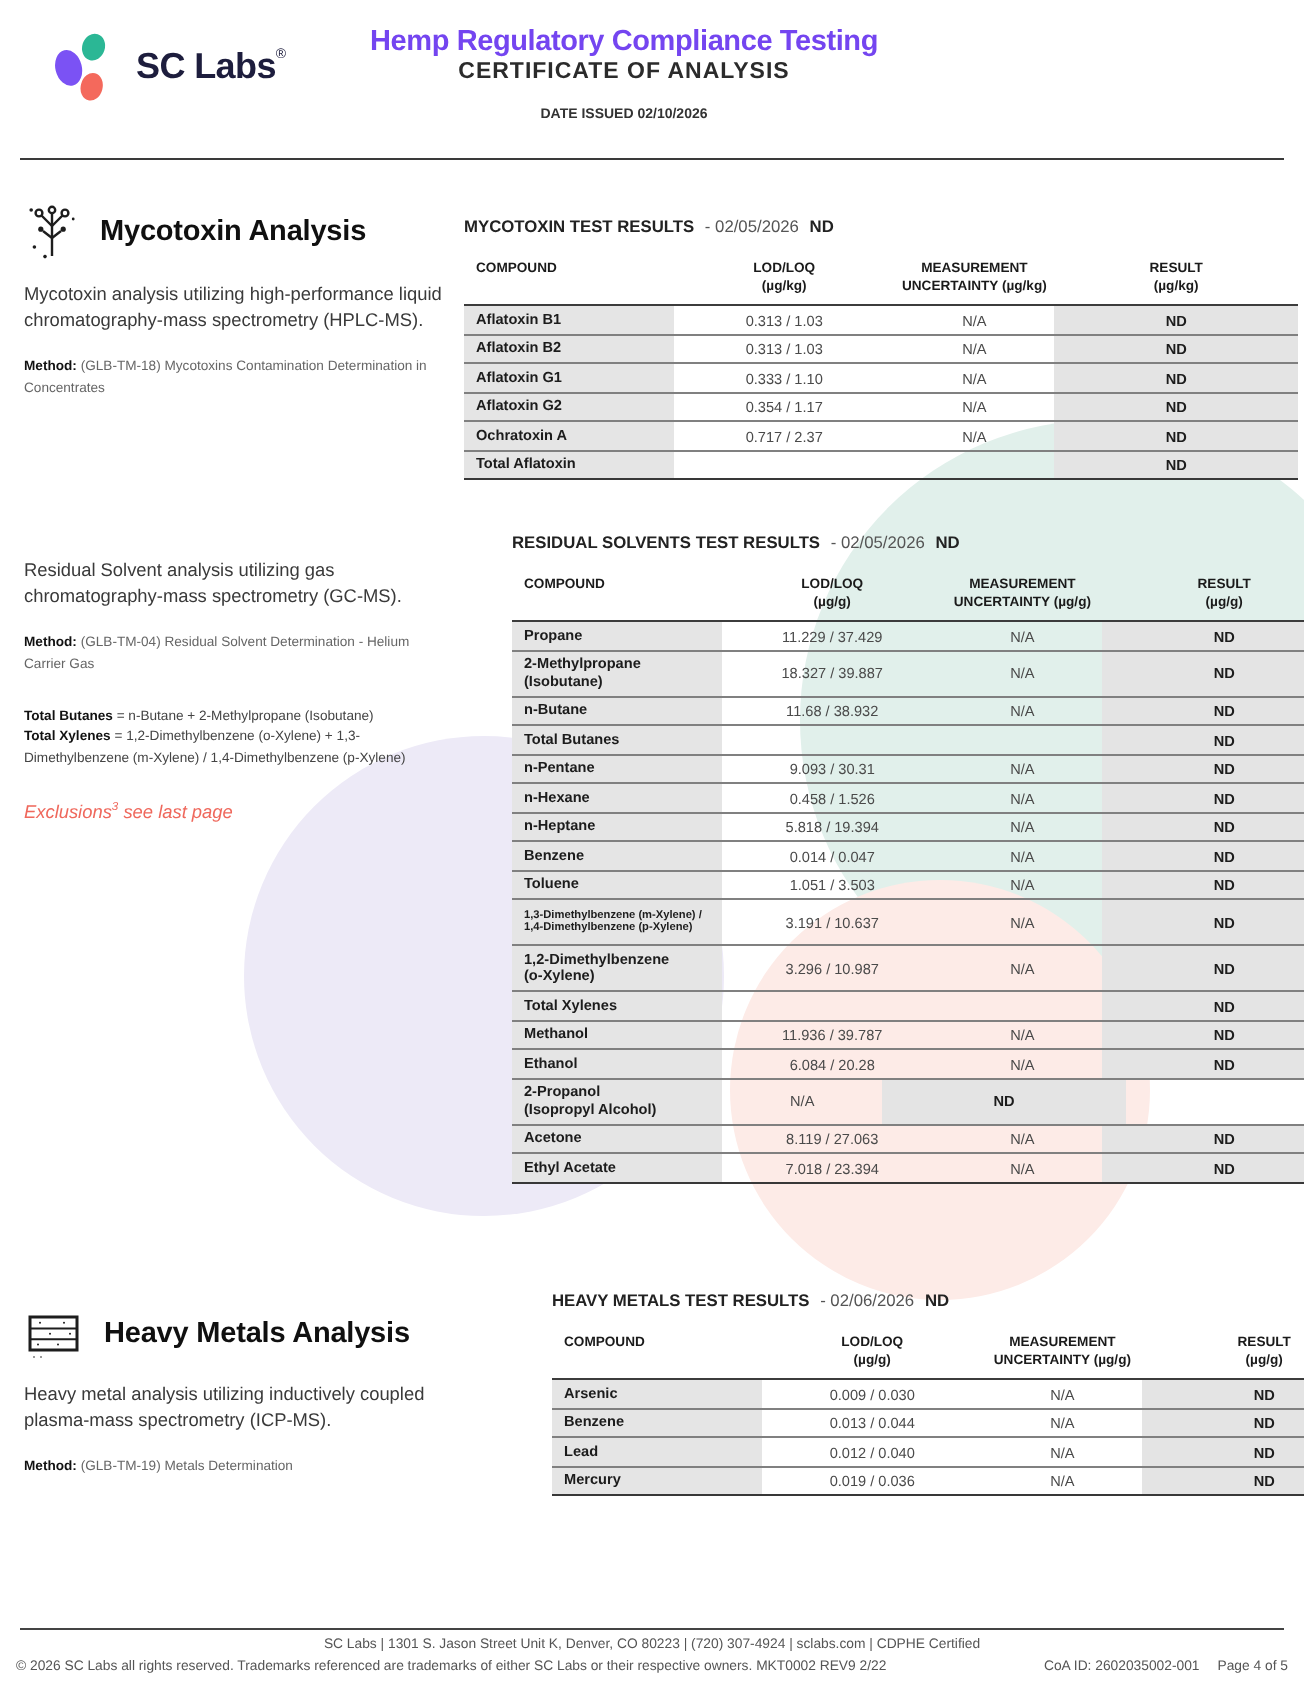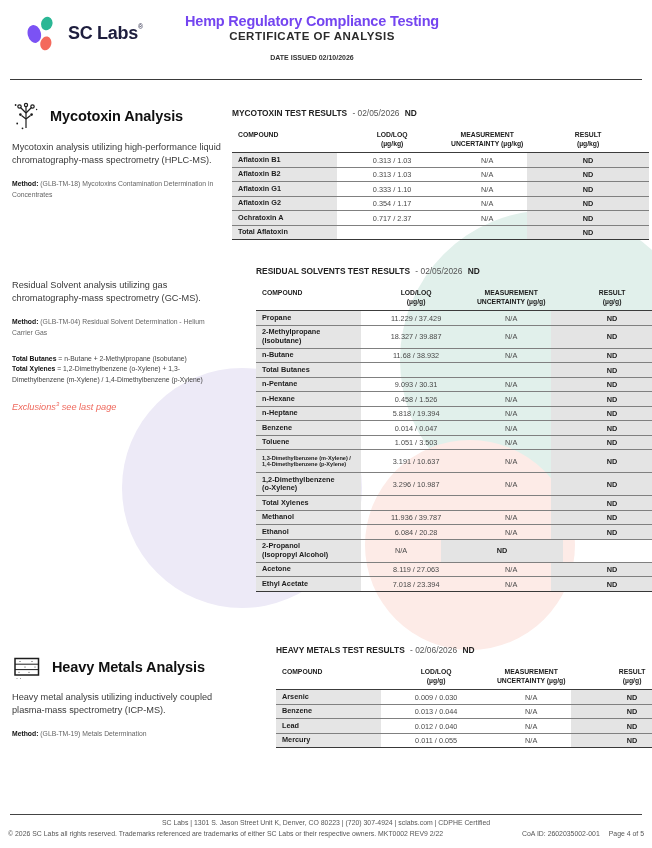--- a/index.html
+++ b/index.html
@@ -370,21 +370,21 @@
             <div class="td c-res td-res">ND</div>
           </div>
           <div class="trow">
             <div class="td c-comp td-comp">Lead</div>
             <div class="td c-lod td-val">0.012 / 0.040</div>
             <div class="td c-unc td-val">N/A</div>
             <div class="td c-res td-res">ND</div>
           </div>
           <div class="trow">
             <div class="td c-comp td-comp">Mercury</div>
-            <div class="td c-lod td-val">0.011 / 0.055</div>
+            <div class="td c-lod td-val">0.019 / 0.036</div>
             <div class="td c-unc td-val">N/A</div>
             <div class="td c-res td-res">ND</div>
           </div>
         </div>
     </div>
   </div>
 
   <div class="foot-rule"></div>
   <div class="foot-line1">SC Labs | 1301 S. Jason Street Unit K, Denver, CO 80223 | (720) 307-4924 | sclabs.com | CDPHE Certified</div>
   <div class="foot-line2">

